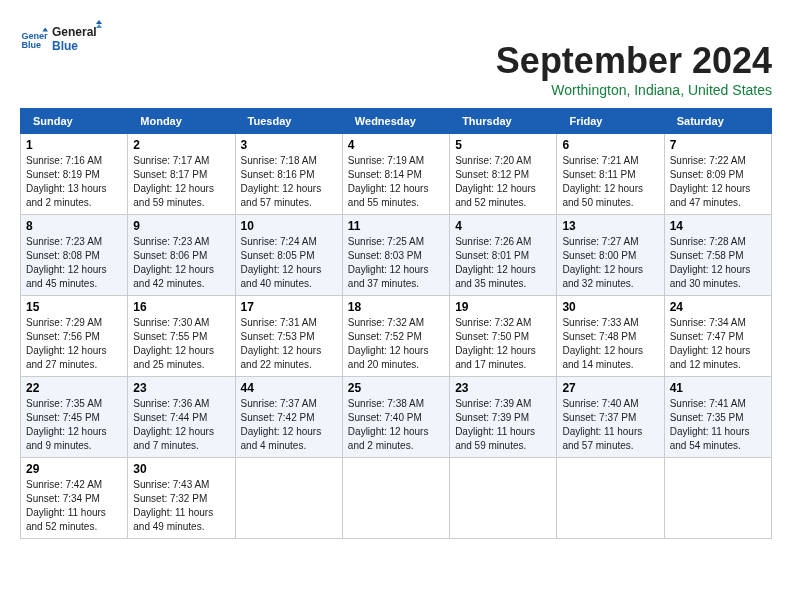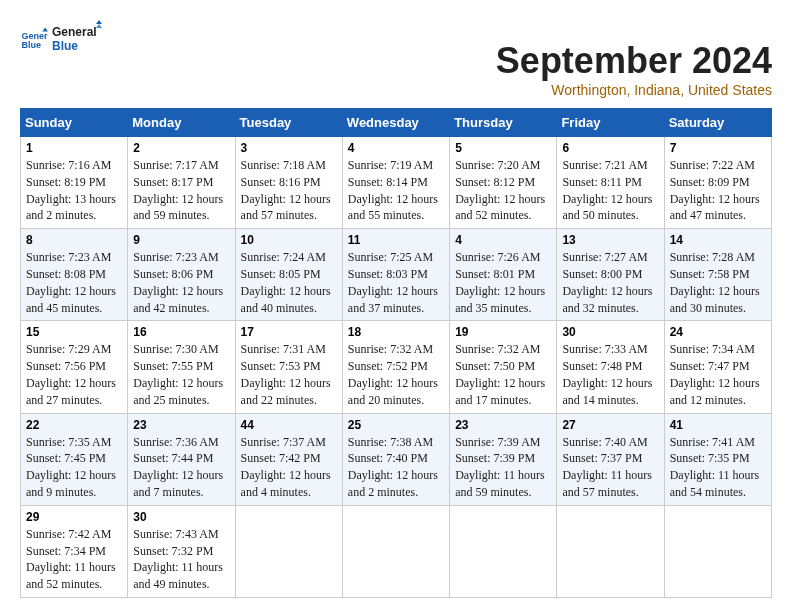--- a/index.html
+++ b/index.html
@@ -29,33 +29,33 @@
       text-align: right;
       margin-top: 20px;
     }
     .calendar-title {
       font-size: 36px;
       font-weight: bold;
       color: #222;
     }
     .calendar-subtitle {
       font-size: 14px;
-      color: #a16207;
+      color: #15803d;
     }
     table {
       width: 100%;
       border-collapse: collapse;
       font-size: 11px;
     }
     thead th {
       background: #1a5fb4;
       color: #fff;
-      padding: 6px 4px;
+      padding: 6px 12px;
       text-align: left;
-      font-size: 13px;
+      font-size: 11px;
       font-weight: bold;
       border: 1px solid #1a5fb4;
     }
     tbody td {
       vertical-align: top;
       padding: 4px 5px;
       border: 1px solid #ccc;
       width: 14.28%;
       min-height: 70px;
       background: #fff;
@@ -63,24 +63,23 @@
     tbody tr:nth-child(even) td {
       background: #f0f4fb;
     }
     .day-num {
       font-weight: bold;
       font-size: 12px;
       display: block;
       margin-bottom: 2px;
     }
     .day-info {
-      font-size: 12px;
+      font-size: 10px;
       line-height: 1.4;
       color: #222;
-      font-family: Liberation Serif, serif;
     }
     td.empty {
       background: #fff;
     }
   </style>
 </head>
 <body>
 
 <div class="header">
   <div class="logo">

